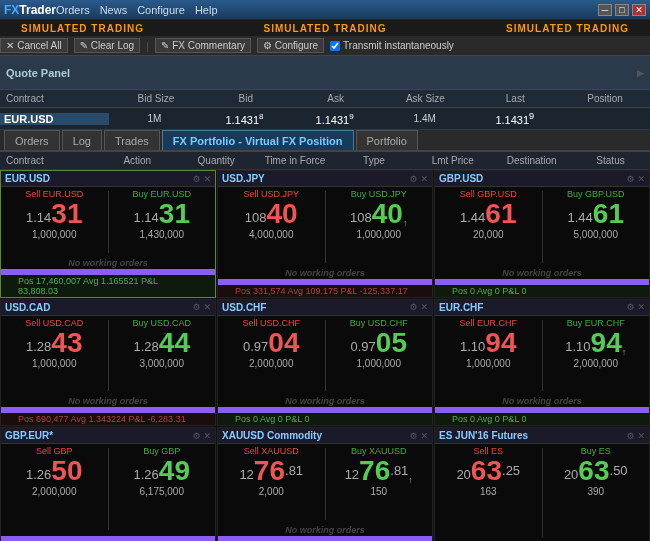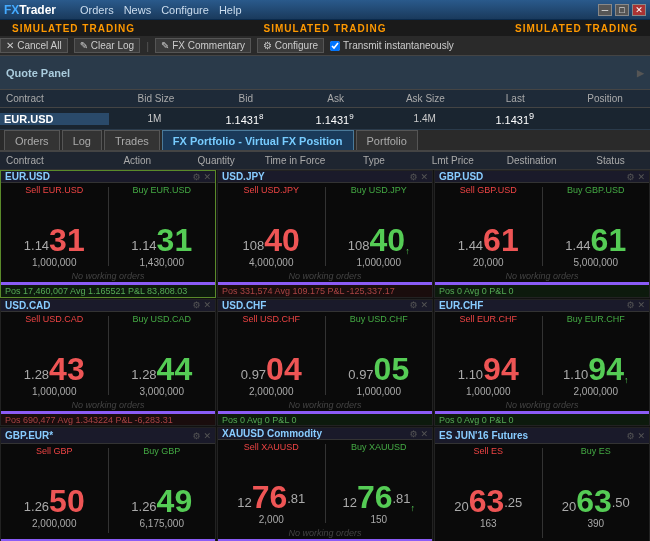--- a/index.html
+++ b/index.html
@@ -19,21 +19,21 @@
       height: 20px;
       display: flex;
       align-items: center;
       padding: 0 4px;
       border-bottom: 1px solid #0a2a4c;
     }
     .title-bar-logo {
       color: #fff;
       font-weight: bold;
       font-size: 12px;
-      margin-right: 24px;
+      margin-right: 0;
     }
     .title-bar-logo span { color: #4af; }
     .title-bar-menu {
       display: flex;
       gap: 10px;
       color: #cde;
       font-size: 11px;
     }
     .title-bar-menu span { cursor: pointer; }
     .title-bar-controls {
@@ -54,21 +54,21 @@
       cursor: pointer;
     }
 
     
     .sim-banner {
       background: #1a1a1a;
       height: 16px;
       display: flex;
       align-items: center;
       justify-content: space-between;
-      padding: 0 12px;
+      padding: 0 21px;
     }
     .sim-text {
       color: #f90;
       font-size: 10px;
       font-weight: bold;
       letter-spacing: 1px;
     }
     .sim-text.right { color: #f90; }
 
     
@@ -263,25 +263,24 @@
     }
     .side-label.sell { color: #e44; }
     .side-label.buy { color: #4a4; }
 
     .price-display {
       display: flex;
       align-items: flex-end;
       line-height: 1;
     }
     .price-big {
-      font-size: 32px;
+      font-size: 28px;
       font-weight: bold;
       color: #e8e8e8;
       line-height: 1;
-      margin-top: 28px;
     }
     .price-big.sell { color: #e55; }
     .price-big.buy { color: #5c5; }
     .price-prefix {
       font-size: 13px;
       color: #aaa;
       margin-bottom: 4px;
     }
     .price-suffix {
       font-size: 13px;
@@ -301,30 +300,31 @@
       width: 1px;
       background: #333;
       margin: 2px 0;
     }
     .tile-no-orders {
       font-size: 9px;
       color: #444;
       text-align: center;
       font-style: italic;
       padding: 1px;
+      font-weight: bold;
     }
 
     .pnl-bar {
       background: #0d1a0d;
-      padding: 1px 4px;
+      padding: 1px 17px;
       font-size: 9px;
       color: #5a5;
       display: flex;
       gap: 8px;
-      border-top: 3px solid #8b5cf6;
+      border-top: 6px solid #8b5cf6;
     }
     .pnl-bar.loss { color: #a44; background: #1a0d0d; }
 
     
     .bottom-bar {
       background: #1a1a1a;
       height: 20px;
       display: flex;
       align-items: center;
       padding: 0 4px;

